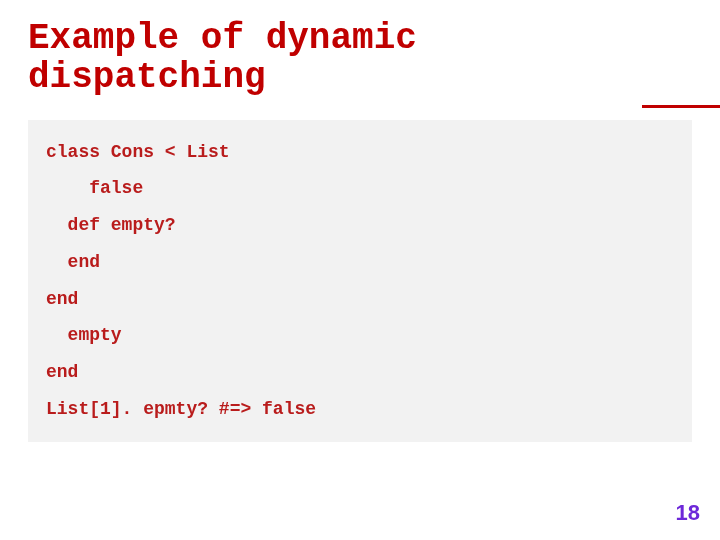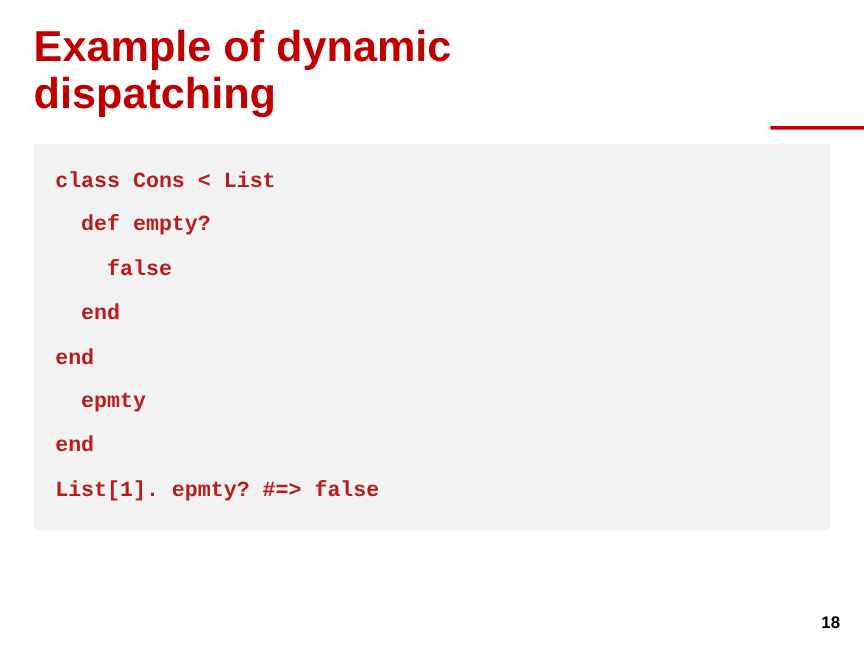--- a/index.html
+++ b/index.html
@@ -1,38 +1,38 @@
 <!DOCTYPE html>
 <html><head>
 <meta charset="utf-8">
 <style>
   * { margin: 0; padding: 0; box-sizing: border-box; }
   html, body { width: 720px; height: 540px; background: #fff; font-family: Arial, Helvetica, sans-serif; }
   .slide { position: relative; width: 720px; height: 540px; padding: 20px 28px 0 28px; }
-  .title { color: #c00000; font-weight: 900; font-size: 36px; line-height: 1.08; font-family: Liberation Sans, sans-serif; letter-spacing: 0px; }
+  .title { color: #c00000; font-weight: 900; font-size: 36px; line-height: 1.08; font-family: Liberation Mono, monospace; letter-spacing: 0px; }
   .title-rule { position: absolute; top: 105px; right: 0; width: 78px; height: 3px; background: #c00000; }
   .code-box { margin-top: 22px; background: #f2f2f2; padding: 14px 18px 14px 18px; font-family: "Courier New", Courier, monospace; font-size: 18px; font-weight: 700; color: #b91c1c; line-height: 2.04; }
   .code-line { white-space: pre; }
-  .pagenum { position: absolute; right: 20px; bottom: 14px; color: #000000; font-weight: 900; font-size: 14px; }
+  .pagenum { position: absolute; right: 20px; bottom: 14px; color: #6d28d9; font-weight: 900; font-size: 22px; }
 </style>
 </head>
 <body>
 
 <div class="slide">
   <h1 class="title">
     <span>Example of dynamic</span><br>
     <span>dispatching</span>
   </h1>
   <div class="title-rule"></div>
 
   <div class="code-box">
     <div class="code-line">class Cons &lt; List</div>
+    <div class="code-line">    false</div>
     <div class="code-line">  def empty?</div>
-    <div class="code-line">    false</div>
     <div class="code-line">  end</div>
     <div class="code-line">end</div>
-    <div class="code-line">  epmty</div>
+    <div class="code-line">  empty</div>
     <div class="code-line">end</div>
     <div class="code-line">List[1]. epmty? #=&gt; false</div>
   </div>
 
   <div class="pagenum">18</div>
 </div>
 
 </body></html>

